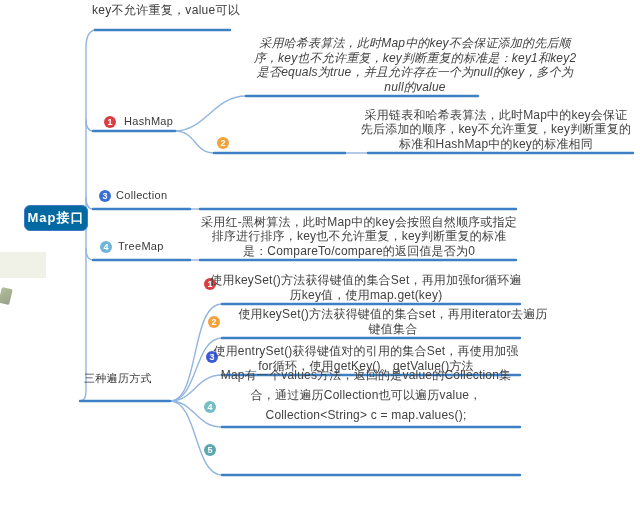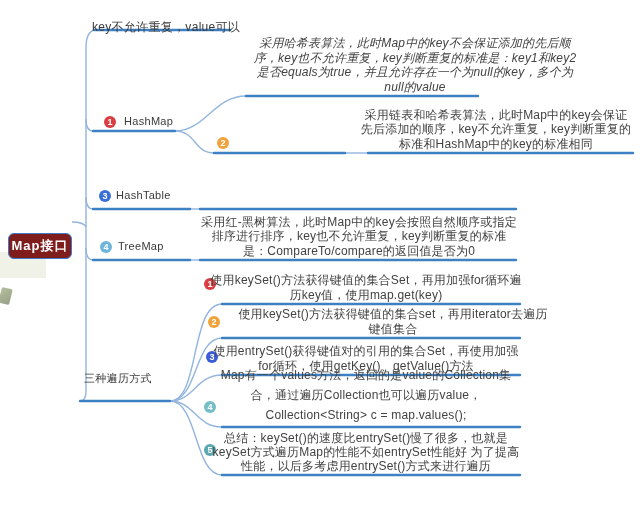--- a/index.html
+++ b/index.html
@@ -19,25 +19,25 @@
   .nodelabel{
     position:absolute;font-size:11px;color:#3a3a3a;white-space:nowrap;
     letter-spacing:0.3px;
   }
   .badge{
     position:absolute;width:12px;height:12px;border-radius:50%;
     color:#fff;font-size:9px;font-weight:bold;line-height:12px;
     text-align:center;
   }
   .rootnode{
-    position:absolute;left:8px;top:205px;width:64px;height:26px;
-    background:#7f1d1d;border:1px solid #3f79cc;border-radius:6px;
+    position:absolute;left:24px;top:205px;width:64px;height:26px;
+    background:#0369a1;border:1px solid #3f79cc;border-radius:6px;
     color:#fff;font-size:13px;font-weight:bold;
     display:flex;align-items:center;justify-content:center;
-    box-sizing:border-box;letter-spacing:1px;margin-top:28px;
+    box-sizing:border-box;letter-spacing:1px;
   }
   .wm1{position:absolute;left:0;top:252px;width:46px;height:26px;background:#edf0e3;opacity:.85;}
   .wm2{position:absolute;left:0;top:288px;width:11px;height:16px;opacity:.55;border-radius:2px;
        background:linear-gradient(135deg,#7a8a4a,#42502a);transform:rotate(14deg);}
 </style>
 </head>
 <body>
 
 <div id="canvas">
 
@@ -76,46 +76,45 @@
     <path class="u" d="M80,401 H170"></path>
     <path class="u" d="M222,304 H520"></path>
     <path class="u" d="M222,338 H520"></path>
     <path class="u" d="M222,375 H520"></path>
     <path class="u" d="M222,427 H520"></path>
     <path class="u" d="M222,475 H520"></path>
   </svg>
 
   <div class="rootnode">Map接口</div>
 
-  <div class="nodelabel" style="left:92px;top:19px;font-size:12px;">key不允许重复，value可以</div>
+  <div class="nodelabel" style="left:92px;top:2px;font-size:12px;">key不允许重复，value可以</div>
 
   <span class="badge" style="left:104px;top:116px;background:#da3e42;">1</span>
   <div class="nodelabel" style="left:124px;top:115px;">HashMap</div>
   <div class="desc" style="left:250px;width:330px;bottom:418px;font-style:italic;">采用哈希表算法，此时Map中的key不会保证添加的先后顺序，key也不允许重复，key判断重复的标准是：key1和key2是否equals为true，并且允许存在一个为null的key，多个为null的value</div>
 
   <span class="badge" style="left:217px;top:137px;background:#f1a23a;">2</span>
   <div class="desc" style="left:360px;width:272px;bottom:361px;">采用链表和哈希表算法，此时Map中的key会保证先后添加的顺序，key不允许重复，key判断重复的标准和HashMap中的key的标准相同</div>
 
   <span class="badge" style="left:99px;top:190px;background:#3a6fd6;">3</span>
-  <div class="nodelabel" style="left:116px;top:189px;">HashTable</div>
+  <div class="nodelabel" style="left:116px;top:189px;">Collection</div>
 
   <span class="badge" style="left:100px;top:241px;background:#6fb5d9;">4</span>
   <div class="nodelabel" style="left:118px;top:240px;">TreeMap</div>
   <div class="desc" style="left:200px;width:318px;bottom:254px;">采用红-黑树算法，此时Map中的key会按照自然顺序或指定排序进行排序，key也不允许重复，key判断重复的标准是：CompareTo/compare的返回值是否为0</div>
 
   <div class="nodelabel" style="left:84px;top:371px;">三种遍历方式</div>
 
   <span class="badge" style="left:204px;top:278px;background:#da3e42;">1</span>
   <div class="desc" style="left:210px;width:312px;bottom:210px;">使用keySet()方法获得键值的集合Set，再用加强for循环遍历key值，使用map.get(key)</div>
 
   <span class="badge" style="left:208px;top:316px;background:#f1a23a;">2</span>
   <div class="desc" style="left:210px;width:312px;bottom:176px;margin-left:27px;">使用keySet()方法获得键值的集合set，再用iterator去遍历键值集合</div>
 
   <span class="badge" style="left:206px;top:351px;background:#3c5bd6;">3</span>
   <div class="desc" style="left:210px;width:312px;bottom:139px;">使用entrySet()获得键值对的引用的集合Set，再使用加强for循环，使用getKey()、getValue()方法</div>
 
   <span class="badge" style="left:204px;top:401px;background:#74bec6;">4</span>
   <div class="desc" style="left:210px;width:312px;bottom:87px;line-height:20px;">Map有一个values方法，返回的是value的Collection集合，通过遍历Collection也可以遍历value，Collection&lt;String&gt; c = map.values();</div>
 
   <span class="badge" style="left:204px;top:444px;background:#5ba8b0;">5</span>
-  <div class="desc" style="left:210px;width:312px;bottom:39px;line-height:14px;">总结：keySet()的速度比entrySet()慢了很多，也就是keySet方式遍历Map的性能不如entrySet性能好 为了提高性能，以后多考虑用entrySet()方式来进行遍历</div>
 
 </div>
 
 </body></html>

